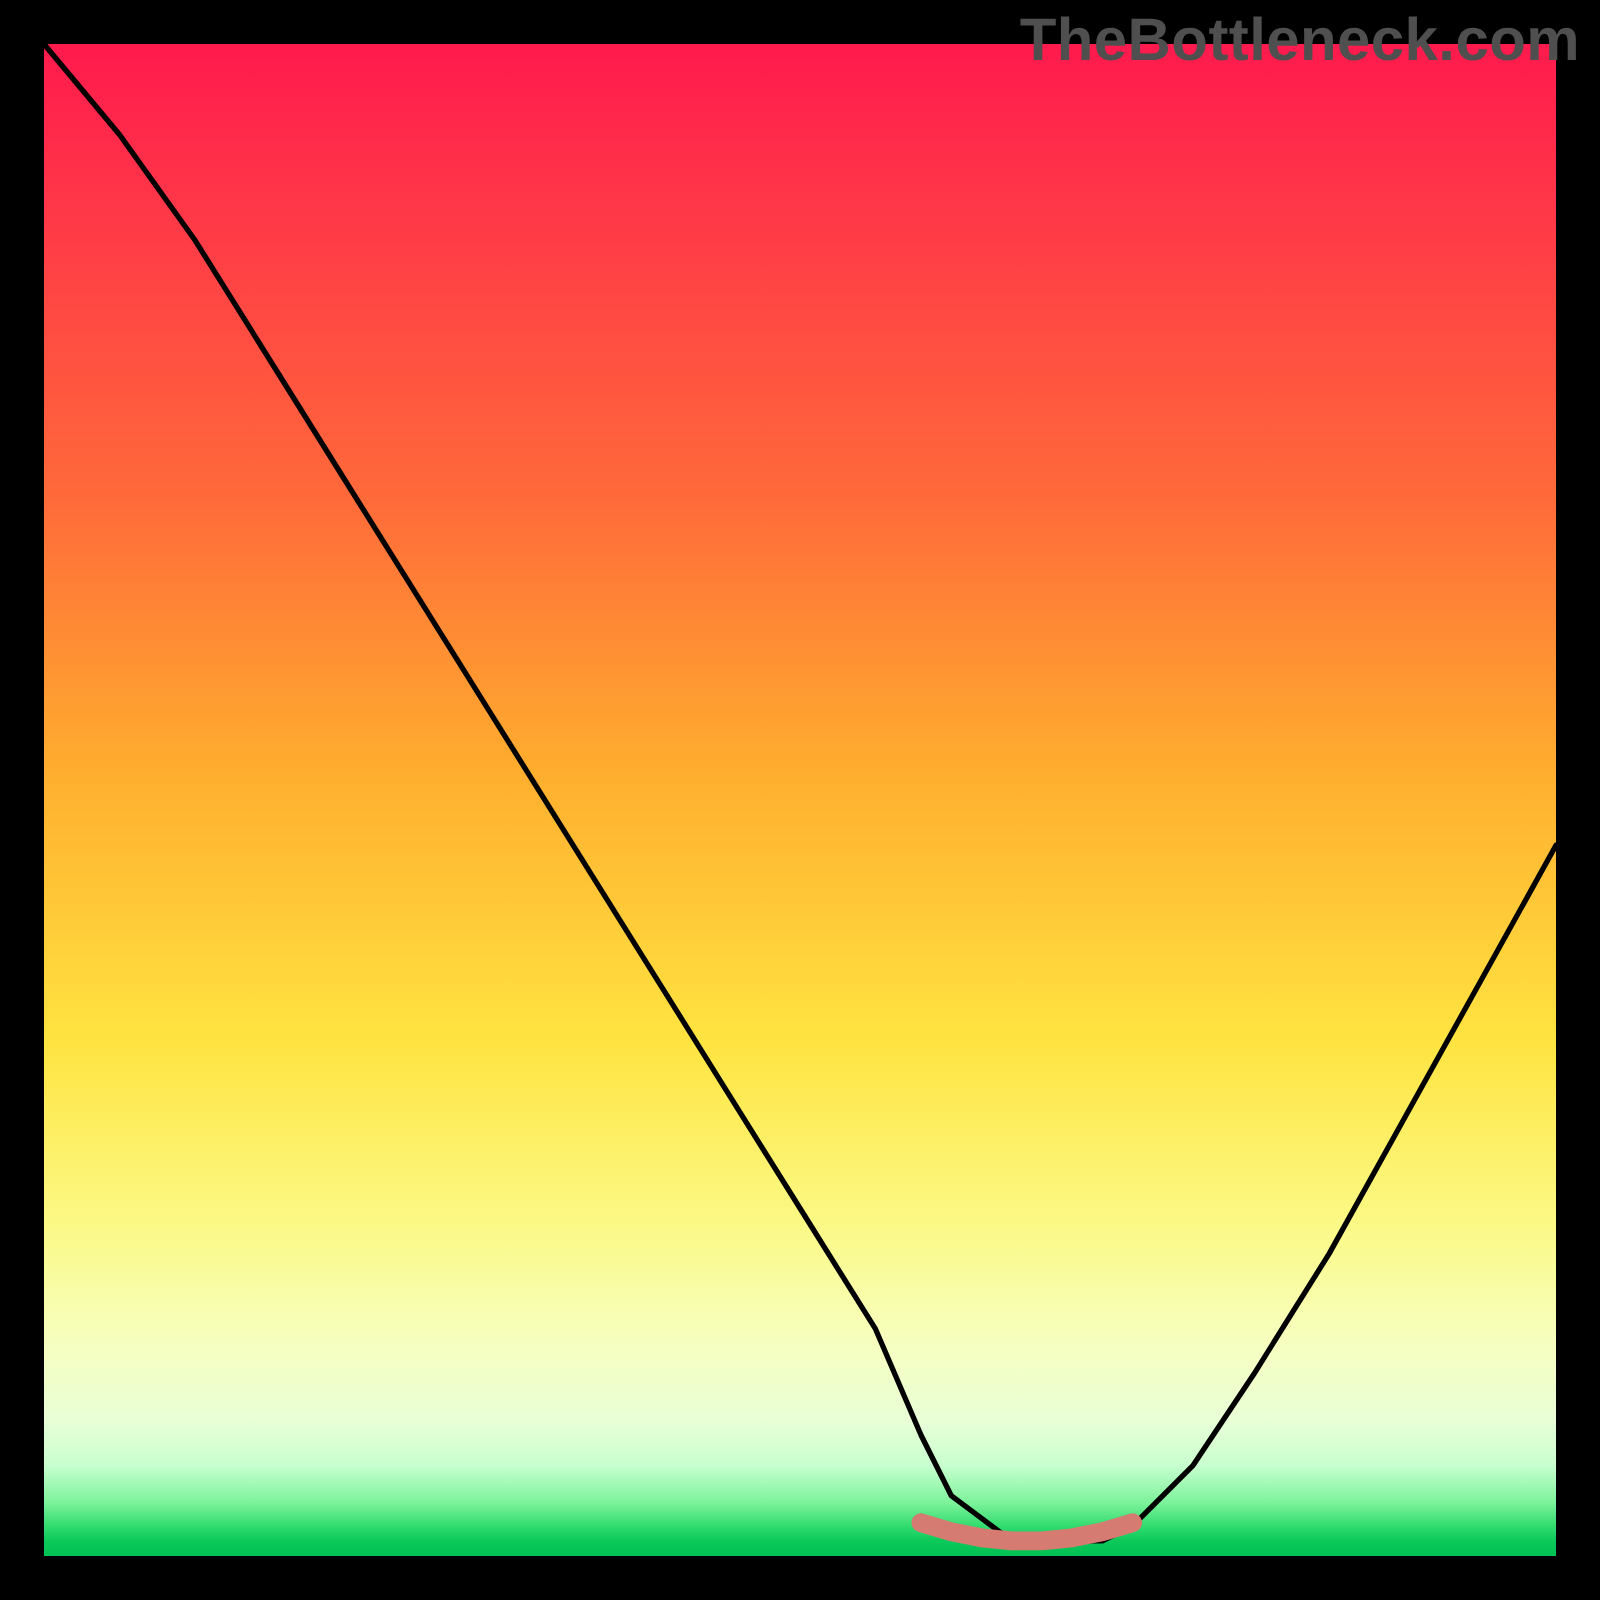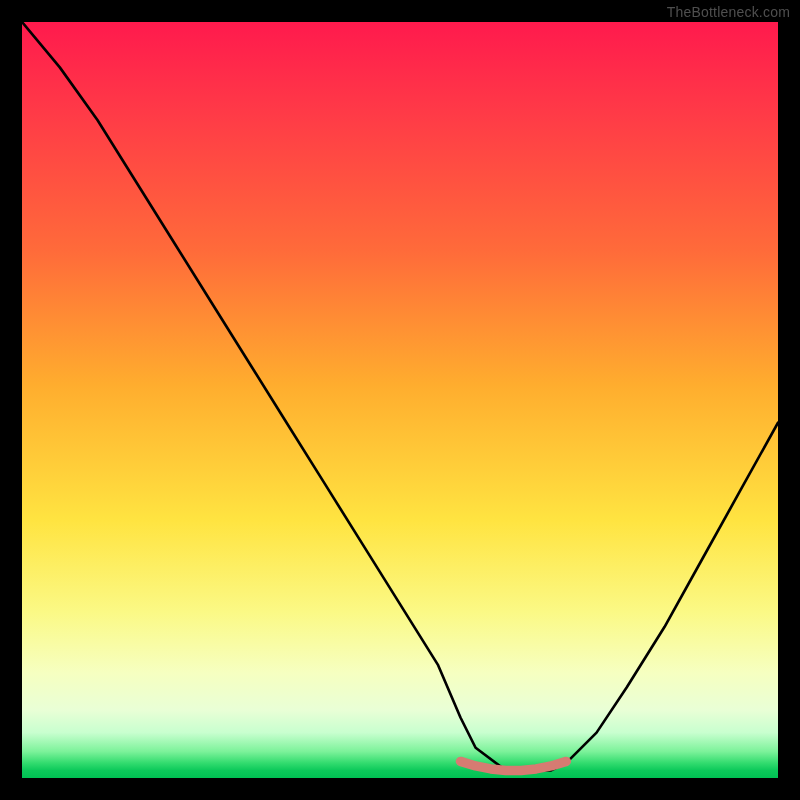--- a/index.html
+++ b/index.html
@@ -15,22 +15,22 @@
     position: relative;
     width: 800px;
     height: 800px;
     background: #000;
   }
   .watermark {
     position: absolute;
     top: 4px;
     right: 10px;
     color: #4f4f4f;
-    font-size: 14px;
-    font-weight: 400;
+    font-size: 30px;
+    font-weight: 700;
     letter-spacing: 0.2px;
     z-index: 20;
     user-select: none;
   }
   .plot-area {
     position: absolute;
     left: 22px;
     top: 22px;
     width: 756px;
     height: 756px;

